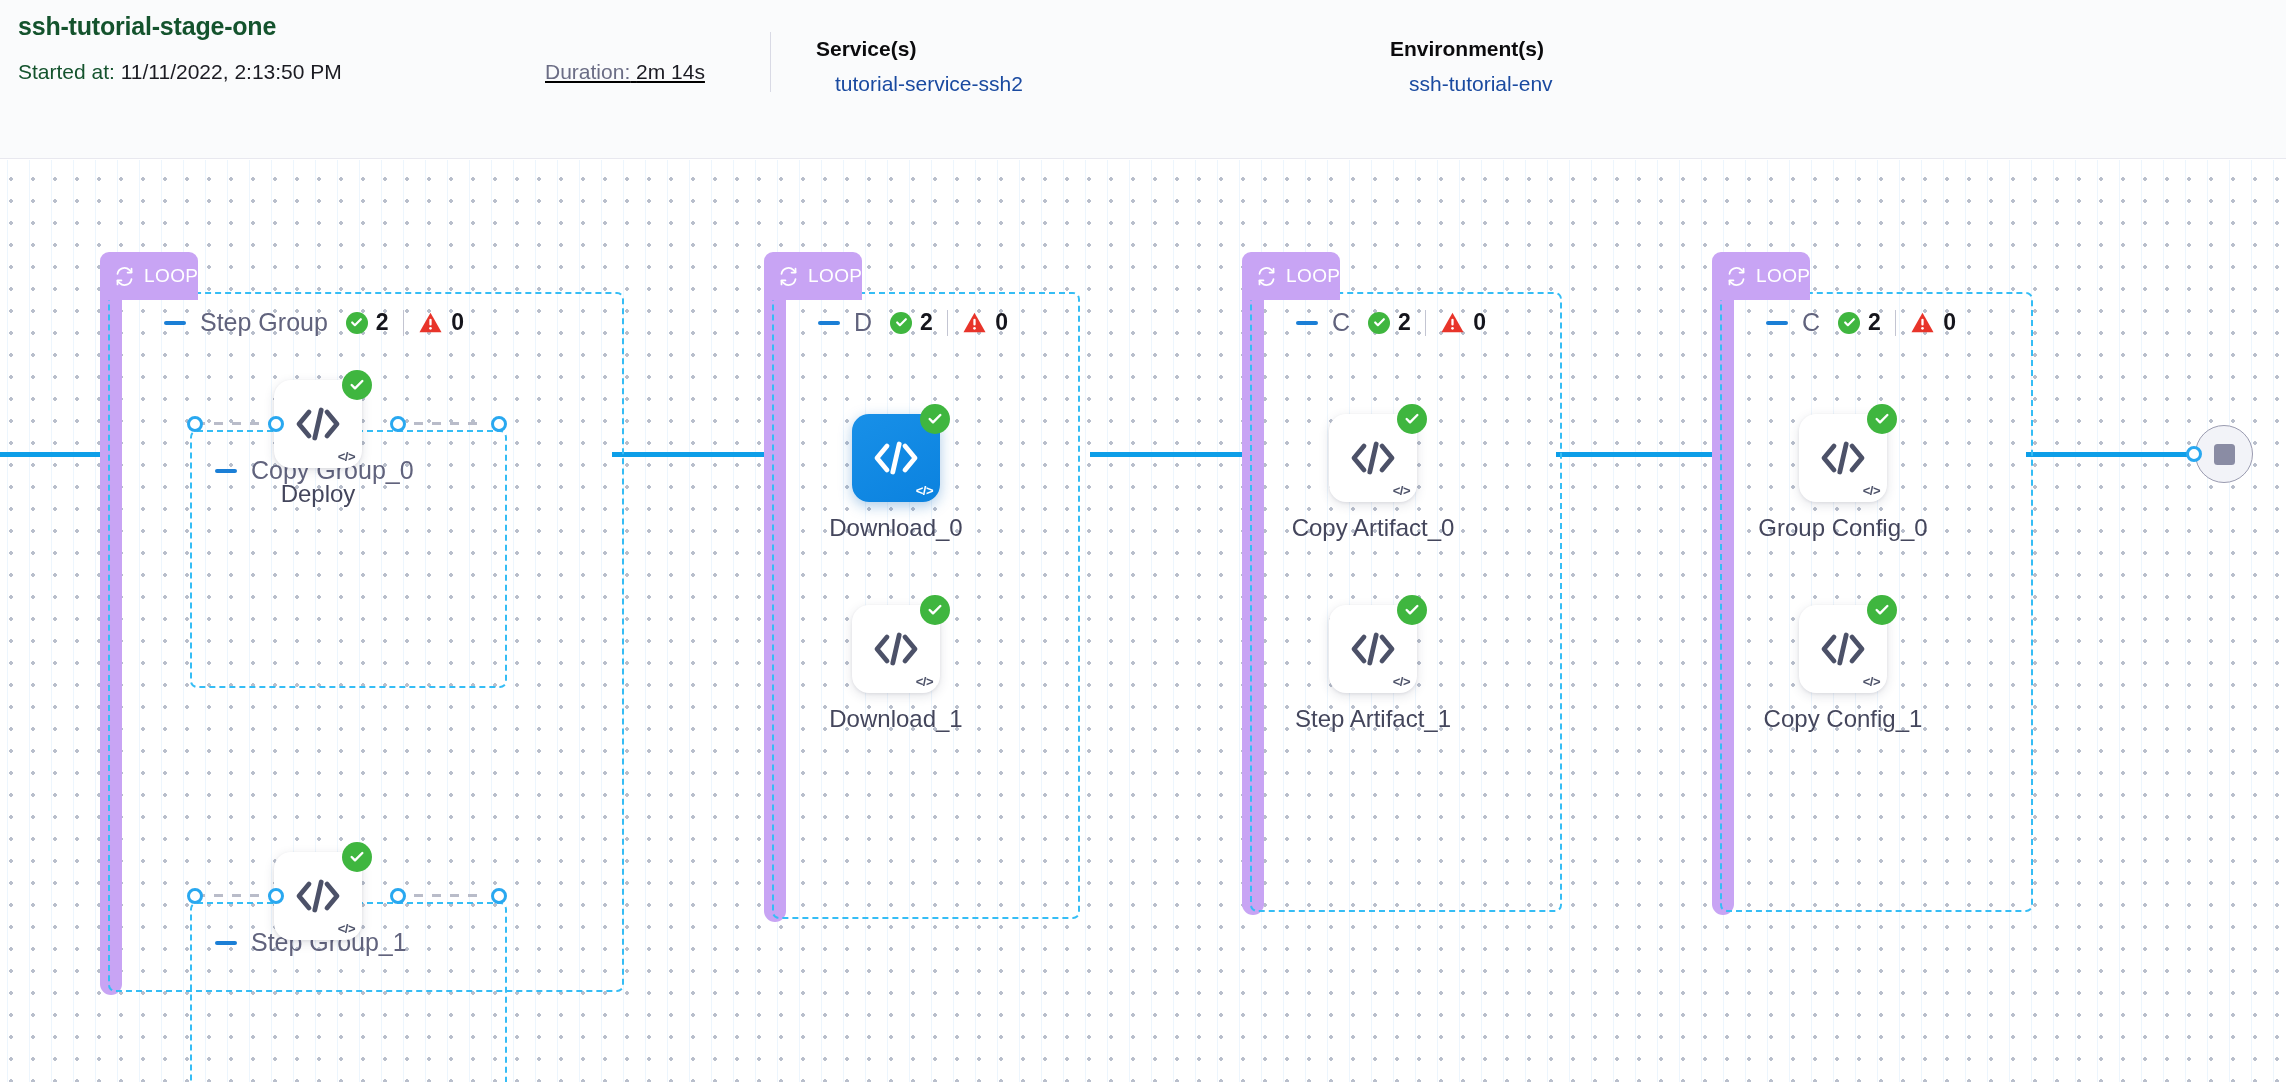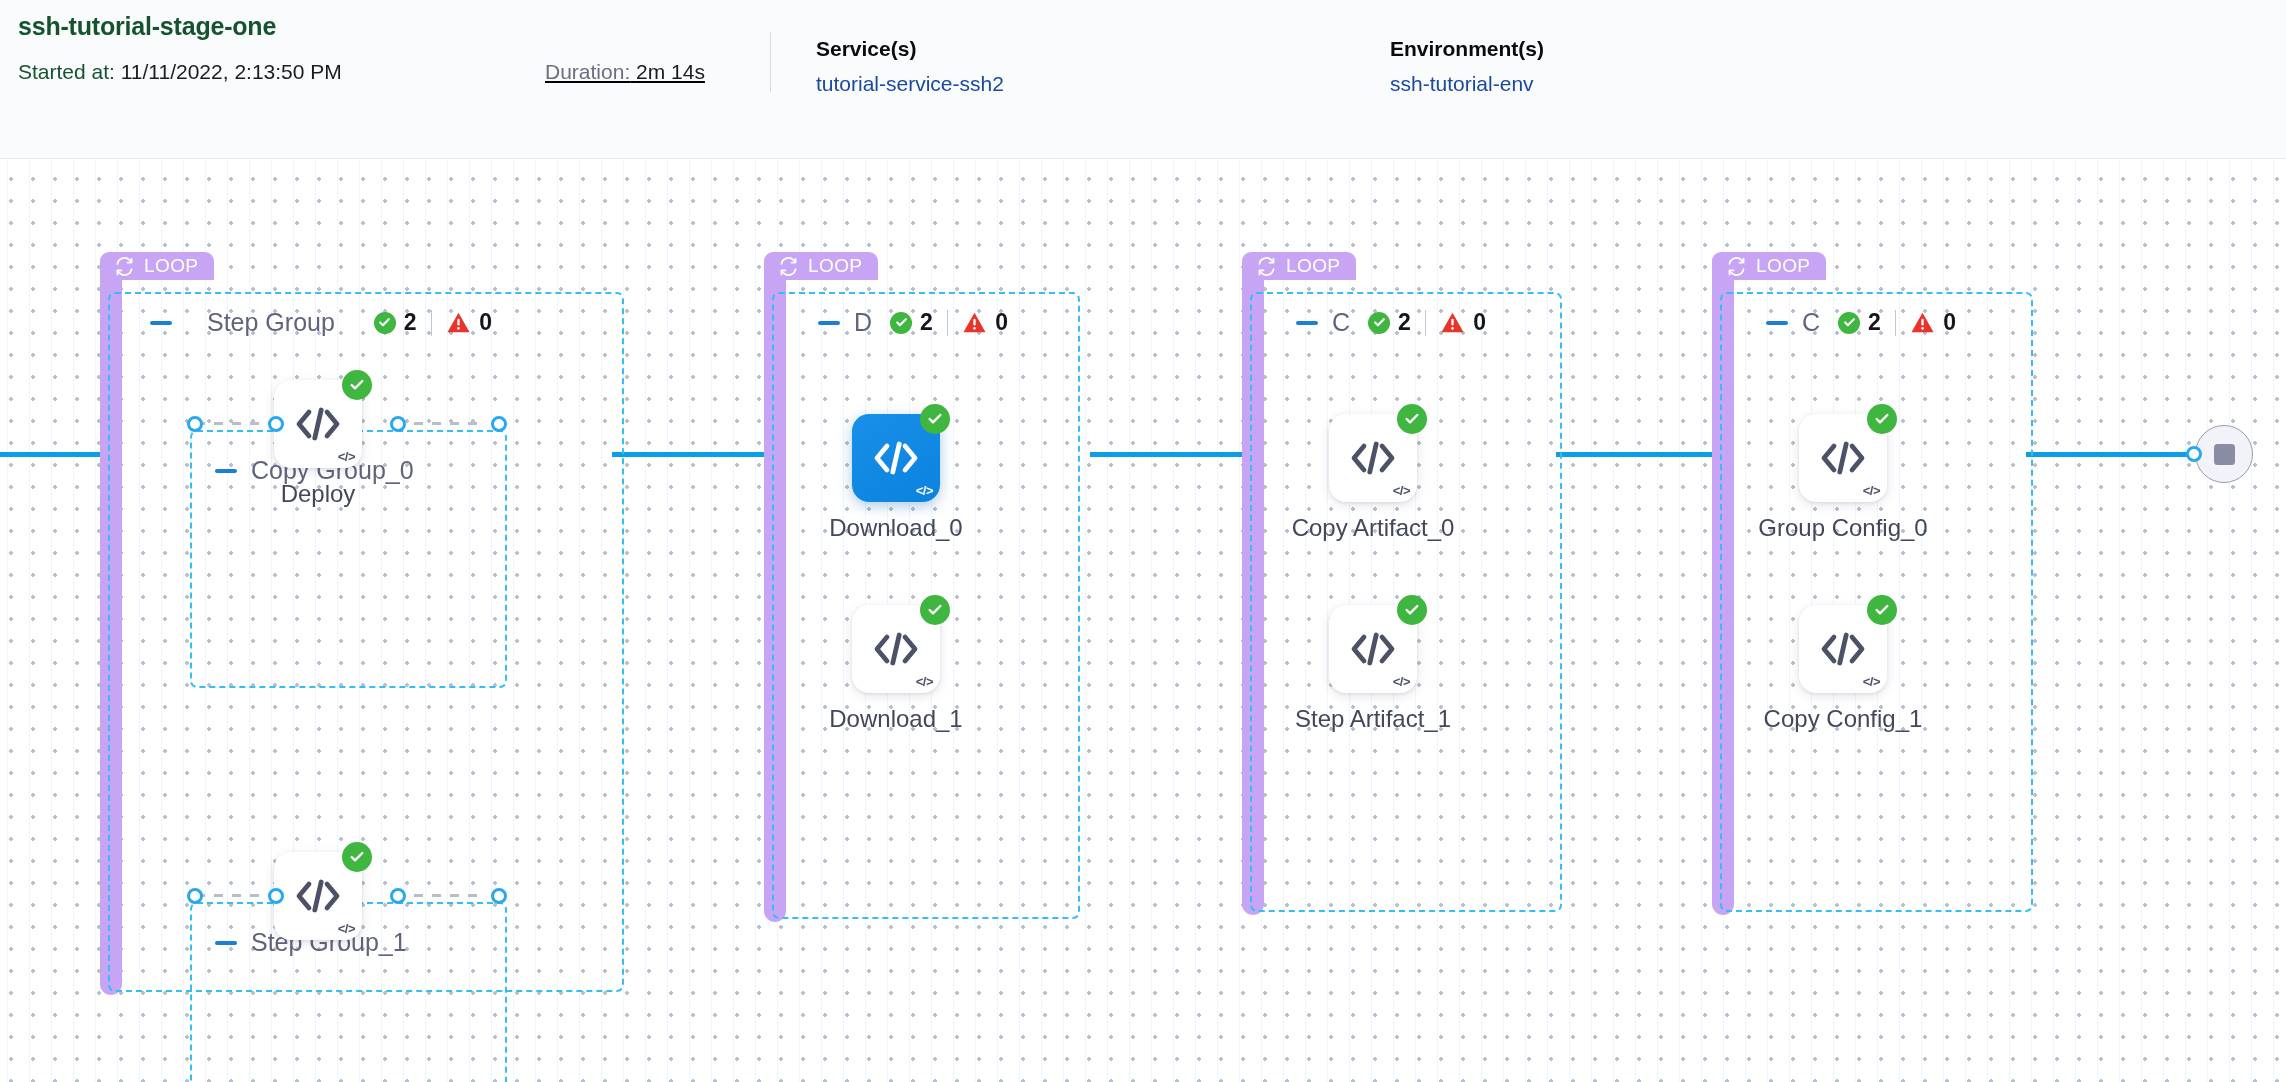--- a/index.html
+++ b/index.html
@@ -63,20 +63,21 @@
     font-weight: bold;
     color: #0b0b0d;
     margin-bottom: 11px;
     white-space: nowrap;
   }
   .hdr-block-value {
     font-size: 21px;
     color: #1a4aa0;
     white-space: nowrap;
     cursor: pointer;
+    margin-left: 19px;
   }
 
   
   .canvas {
     position: absolute;
     left: 0; top: 160px;
     width: 2286px;
     height: 922px;
     overflow: hidden;
     background-color: #ffffff;
@@ -94,27 +95,27 @@
     background: #0d9ee8;
     top: 292px;
   }
 
   
   .loop-wrap { position: absolute; }
 
   .loop-badge {
     position: absolute;
     left: 0; top: 0;
-    height: 28px;
+    height: 48px;
     border-radius: 9px 9px 0 0;
     background: #c8a4f4;
     display: flex;
     align-items: center;
     gap: 9px;
-    padding: 0 16px 0 14px;
+    padding: 0 0 0 14px;
     color: #ffffff;
     font-size: 19px;
     letter-spacing: 0.4px;
     z-index: 4;
   }
   .loop-badge svg { display: block; }
 
   .loop-bar {
     position: absolute;
     left: 0; top: 28px;
@@ -325,21 +326,21 @@
           <polyline points="20 3 20 7.5 15.5 7.5"></polyline>
         <path d="M20 15a8 8 0 0 1-13.5 4.5L4 17"></path>
           <polyline points="4 21 4 16.5 8.5 16.5"></polyline>
       </svg>
       <span>LOOP</span>
     </div>
     <div class="loop-bar" style="height:715px;"></div>
     <div class="loop-body" style="width:516px; height:700px;"></div>
   </div>
 
-  <div class="group-head" style="left:150px; top:148px;gap:21px;">
+  <div class="group-head" style="left:164px; top:148px;">
     <div class="collapse-dash"></div>
     <span class="group-name">Step Group</span>
     <div class="stat-group">
       <div class="stat">
         <span class="check-circle">
           <svg width="13" height="13" viewBox="0 0 24 24" fill="none" stroke="#ffffff" stroke-width="4" stroke-linecap="round" stroke-linejoin="round">
               <polyline points="20 6 9 17 4 12"></polyline>
             </svg>
         </span>
         <span class="stat-num">2</span>

